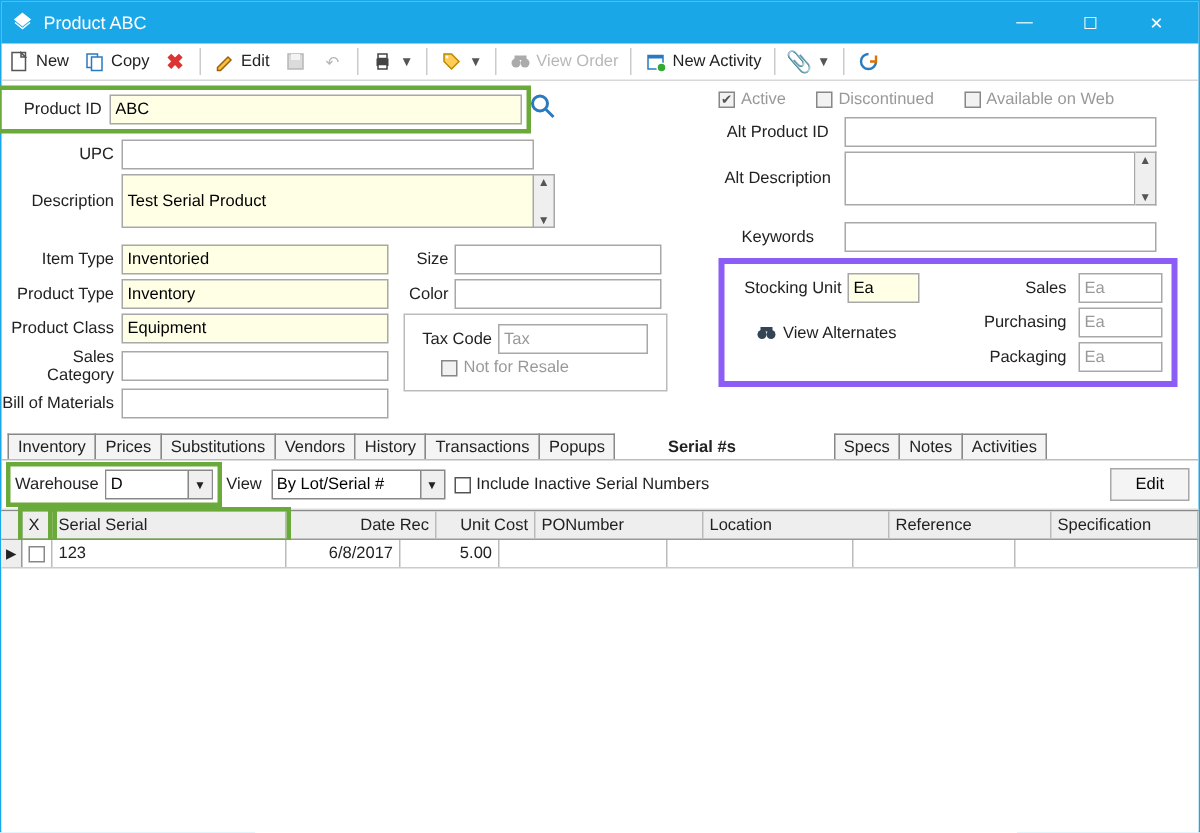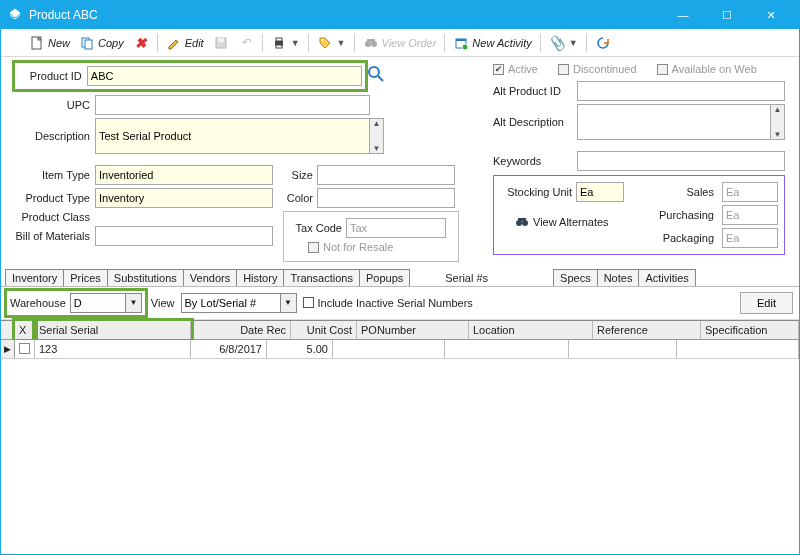--- a/index.html
+++ b/index.html
@@ -2,44 +2,44 @@
 <html><head>
 <meta charset="utf-8">
 <style>
 * { box-sizing: border-box; margin: 0; padding: 0; font-family: "Segoe UI", Tahoma, sans-serif; font-size: 11px; }
 body { background: #fff; color: #222; }
 .window { width: 800px; height: 555px; border: 1px solid #1aa7e8; background: #fff; display: flex; flex-direction: column; }
 .titlebar { background: #1aa7e8; color: #fff; height: 28px; display: flex; align-items: center; padding: 0 6px; }
 .titlebar .t-icon { width: 16px; height: 16px; margin-right: 6px; display: inline-flex; align-items: center; justify-content: center; }
 .titlebar .title { flex: 1; font-size: 12px; font-weight: 400; }
 .winbtn { width: 44px; height: 28px; display: inline-flex; align-items: center; justify-content: center; color: #fff; }
-.toolbar { height: 28px; display: flex; align-items: center; padding: 2px 24px; gap: 1px; border-bottom: 1px solid #d8d8d8; font-style: italic; }
+.toolbar { height: 28px; display: flex; align-items: center; padding: 2px 0; gap: 1px; border-bottom: 1px solid #d8d8d8; }
 .tbtn { display: inline-flex; align-items: center; padding: 2px 4px; gap: 3px; border-radius: 2px; }
 .tbtn .ico { width: 16px; height: 16px; display: inline-flex; align-items: center; justify-content: center; }
 .tbtn .lbl { color: #222; }
 .tbtn.disabled .lbl, .tbtn.disabled .ico { color: #9a9a9a; }
 .tbtn.disabled { opacity: 0.7; }
 .sep { width: 1px; height: 18px; background: #ccc; margin: 0 3px; }
 .dd { font-size: 9px; color: #555; margin-left: 1px; }
-.formarea { padding: 6px 14px 2px 14px; }
+.formarea { padding: 6px 14px 2px 0; }
 .row { display: flex; align-items: center; margin-bottom: 3px; }
 .lbl-r { width: 80px; text-align: right; padding-right: 5px; font-size: 11px; color: #222; }
-.lbl-r2 { width: 84px; text-align: left; padding-right: 5px; font-size: 11px; color: #222; }
+.lbl-r2 { width: 84px; text-align: center; padding-right: 5px; font-size: 11px; color: #222; }
 input[type=text], .tinput { height: 20px; border: 1px solid #a8a8a8; padding: 1px 3px; background: #fff; font-size: 11px; }
 .tinput.ro { background: #ffffe6; }
 .scrl { width: 14px; background: #efefef; border: 1px solid #a8a8a8; border-left: none; display: flex; flex-direction: column; justify-content: space-between; align-items: center; }
 .scrl .ar { font-size: 8px; color: #555; }
 .chk { display: inline-flex; align-items: center; gap: 4px; color: #999; }
 .chk .box { width: 11px; height: 11px; border: 1px solid #888; display: inline-flex; align-items: center; justify-content: center; font-size: 9px; background: #f2f2f2; }
 .rightcol { margin-left: 18px; }
 .units { display: grid; grid-template-columns: auto 56px; gap: 3px 4px; align-items: center; }
 .units .ul { text-align: right; padding-right: 4px; }
 .tabs { display: flex; align-items: flex-end; padding: 0 4px; margin-top: 4px; border-bottom: 1px solid transparent; gap: 0; }
 .tab { padding: 2px 6px; border: 1px solid #888; border-bottom: none; margin-right: -1px; background: #f4f4f4; position: relative; top: 1px; }
-.tab.active { background: #fff; font-weight: normal; z-index: 2; }
+.tab.active { background: #fff; font-weight: bold; z-index: 2; }
 .subtool { display: flex; align-items: center; padding: 4px 6px; gap: 6px; border-top: 1px solid #bbb; border-bottom: 1px solid #ddd; }
 .combo { display: inline-flex; align-items: center; border: 1px solid #888; height: 20px; background: #fff; }
 .combo input { border: none; height: 18px; padding: 0 3px; width: 54px; }
 .combo .cbtn { width: 16px; height: 18px; background: #efefef; border-left: 1px solid #888; display: inline-flex; align-items: center; justify-content: center; font-size: 8px; }
 .grid { border-top: 1px solid #888; }
 .ghead { display: flex; background: #eee; border-bottom: 1px solid #999; }
 .ghead .gh, .grow .gc { border-right: 1px solid #bbb; padding: 2px 4px; height: 18px; display: flex; align-items: center; overflow: hidden; }
 .grow { display: flex; border-bottom: 1px solid #ccc; }
 .gridbody { height: 200px; background: #fff; position: relative; }
 .rowmark { width: 14px; background: #eee; border-right: 1px solid #999; display: flex; align-items: center; justify-content: center; font-size: 9px; }
@@ -200,20 +200,25 @@
             <div class="row">
                 <span class="lbl-r">Item Type</span>
                 <input class="tinput ro" style="width: 178px;" value="Inventoried">
               </div>
             <div class="row">
                 <span class="lbl-r">Product Type</span>
                 <input class="tinput ro" style="width: 178px;" value="Inventory">
               </div>
             <div class="row">
                 <span class="lbl-r">Product Class</span>
+                <input class="tinput ro" style="width: 178px;" value="Equipment">
+              </div>
+            <div class="row">
+                <span class="lbl-r">Sales Category</span>
+                <input class="tinput" style="width: 178px;" value="">
               </div>
             <div class="row">
                 <span class="lbl-r">Bill of Materials</span>
                 <input class="tinput" style="width: 178px;" value="">
               </div>
           </div>
           <div style="flex:1">
             <div class="row">
                 <span style="width:34px;text-align:right;padding-right:4px">Size</span>
                 <input class="tinput" style="width: 138px;" value="">
@@ -262,21 +267,21 @@
               <span class="ar">▲</span>
               <span class="ar">▼</span>
             </div>
           </div>
         <div style="height:8px"></div>
         <div class="row">
             <span class="lbl-r2">Keywords</span>
             <input class="tinput" style="width: 208px;" value="">
           </div>
 
-        <div style="border:1px solid #8b5cf6;padding:6px;margin-top:4px;display:flex;gap:12px">
+        <div style="border:4px solid #8b5cf6;padding:6px;margin-top:4px;display:flex;gap:12px">
           <div style="flex:1">
             <div class="row" style="margin-bottom:10px">
                 <span style="width:76px;text-align:right;padding-right:4px">Stocking Unit</span>
                 <input class="tinput ro" style="width: 48px;" value="Ea">
               </div>
             <span class="tbtn" style="margin-left:10px">
                 <span class="ico">
                   <svg width="14" height="14" viewBox="0 0 14 14">
                     <circle cx="4" cy="8" r="3" fill="#345"></circle>
                     <circle cx="10" cy="8" r="3" fill="#345"></circle>

